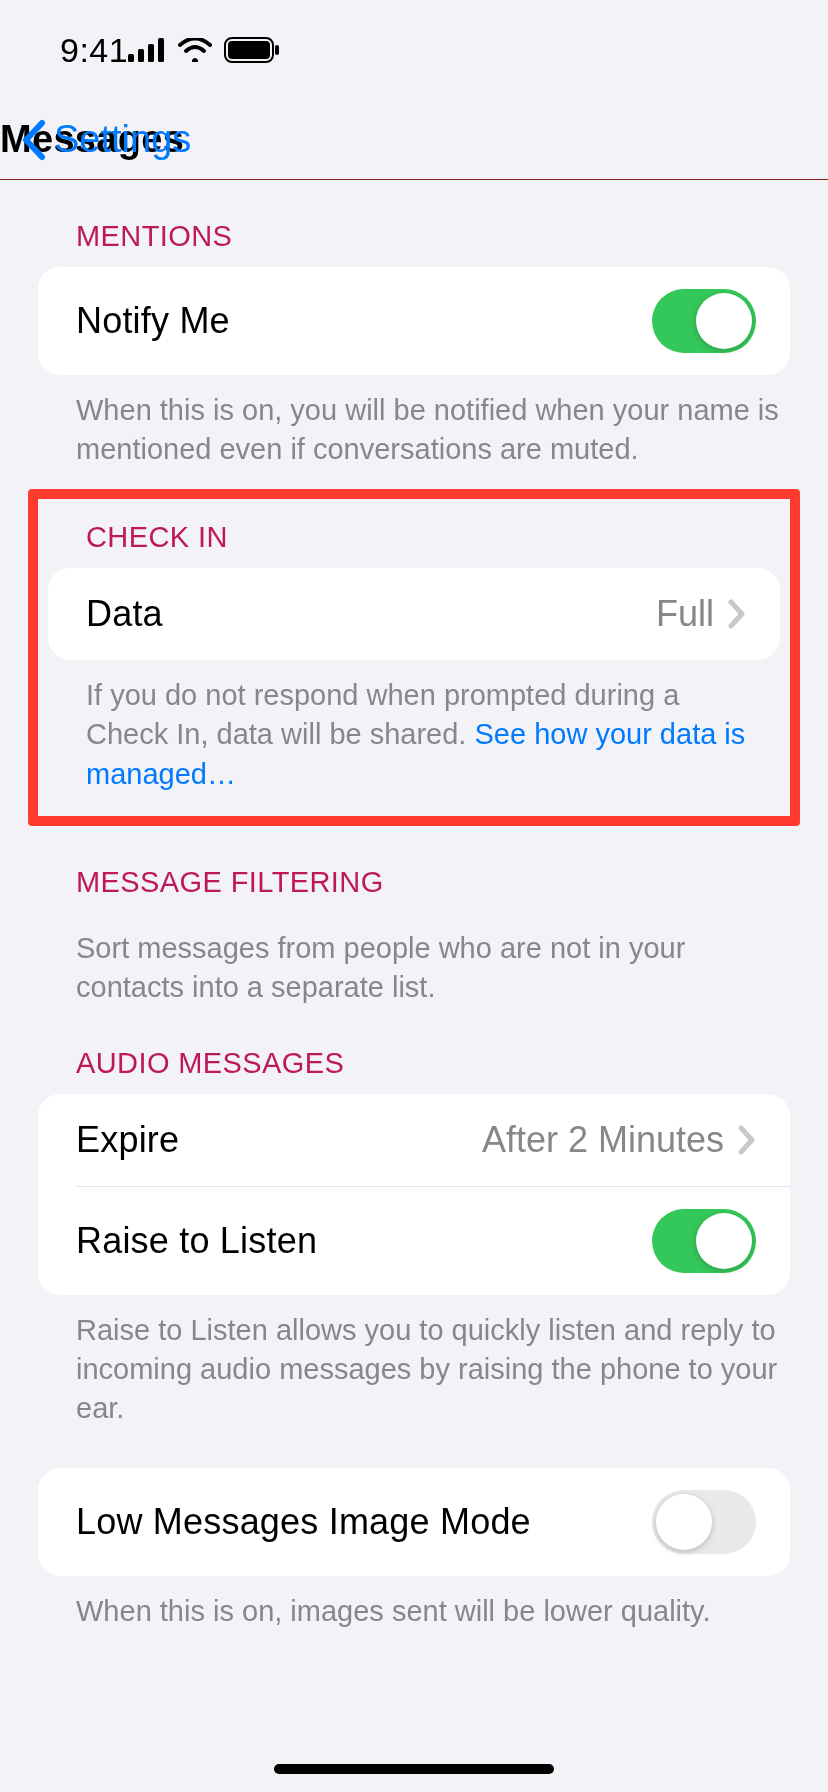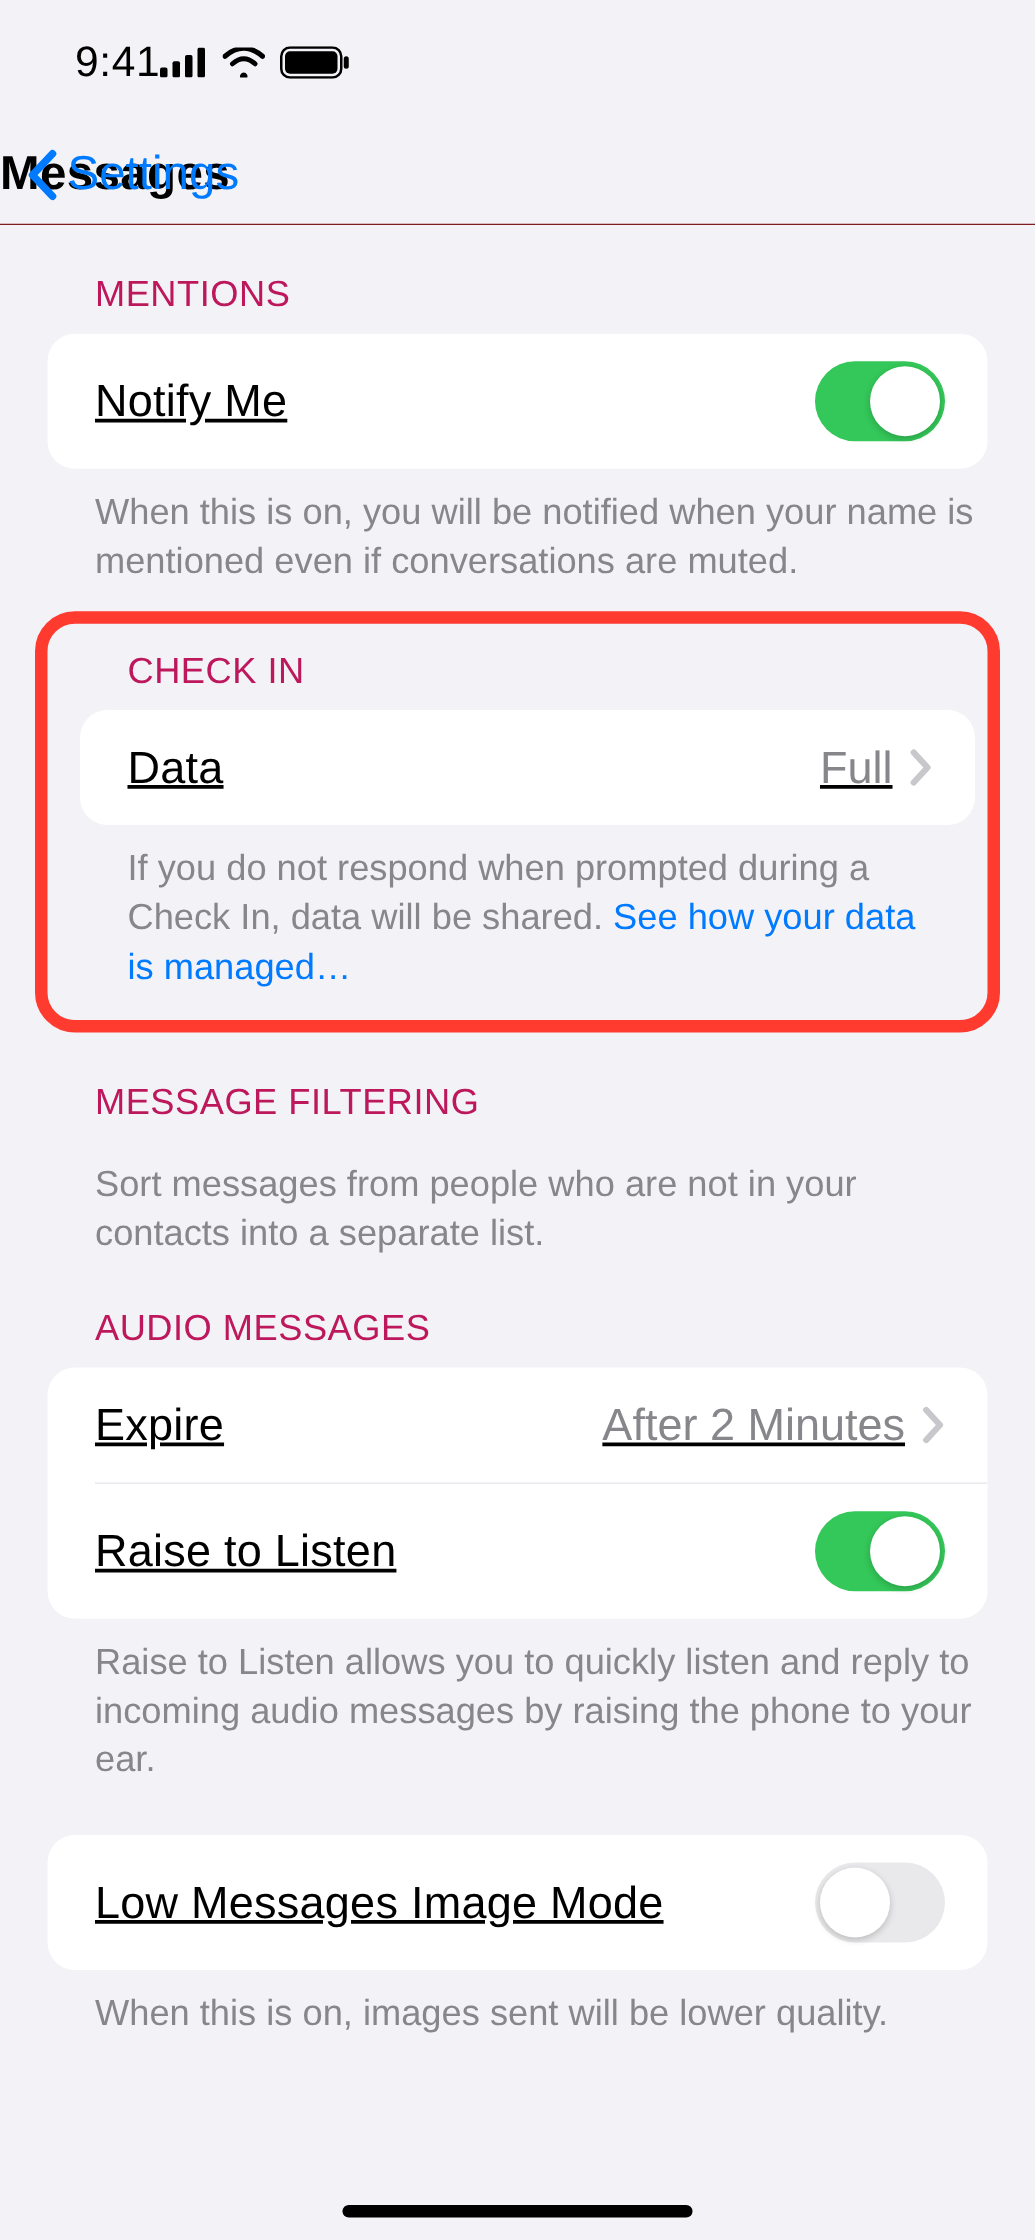--- a/index.html
+++ b/index.html
@@ -61,21 +61,20 @@
       font-size: 29px;
       color: #be185d;
       letter-spacing: 0.4px;
       padding: 40px 40px 14px 76px;
     }
     .cell-group {
       background: #fff;
       border-radius: 22px;
       margin: 0 38px;
       overflow: hidden;
-      text-decoration: underline;
     }
     .cell {
       display: flex;
       align-items: center;
       justify-content: space-between;
       padding: 22px 34px 22px 38px;
       min-height: 92px;
     }
     .cell + .cell {
       border-top: 1px solid #e5e5ea;
@@ -126,23 +125,23 @@
       border-radius: 50%;
       position: absolute;
       top: 4px;
       box-shadow: 0 2px 6px rgba(0,0,0,0.2);
     }
     .toggle.on .knob { right: 4px; }
     .toggle.off .knob { left: 4px; }
     
     .highlight-group {
       border: 10px solid #ff3b30;
-      border-radius: 32px;
+      border-radius: 4px;
       margin: 20px 28px 0 28px;
-      padding: 2px 0 22px 16px;
+      padding: 2px 0 22px 0;
     }
     .highlight-group .section-header {
       padding: 20px 40px 14px 48px;
     }
     .highlight-group .cell-group {
       margin: 0 10px;
     }
     .highlight-group .footer-text {
       padding: 16px 44px 0 48px;
     }

